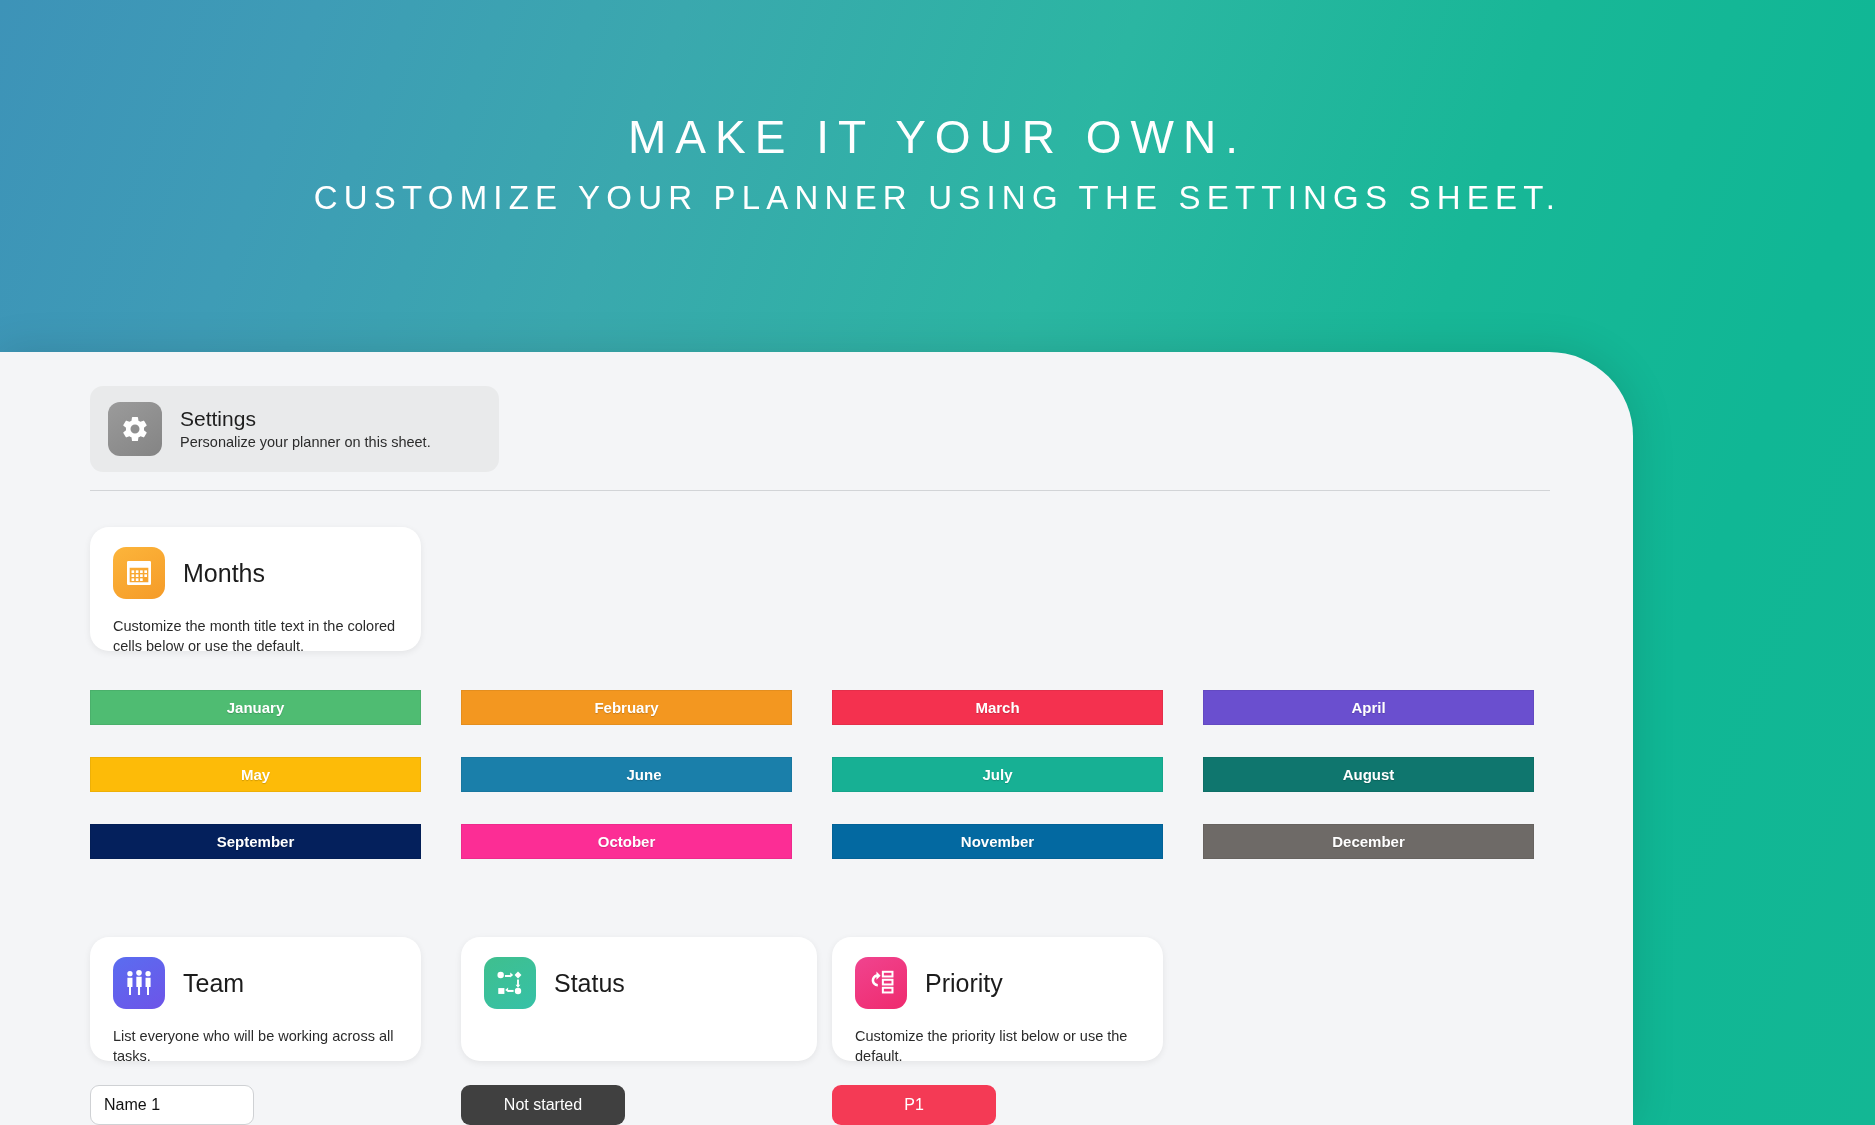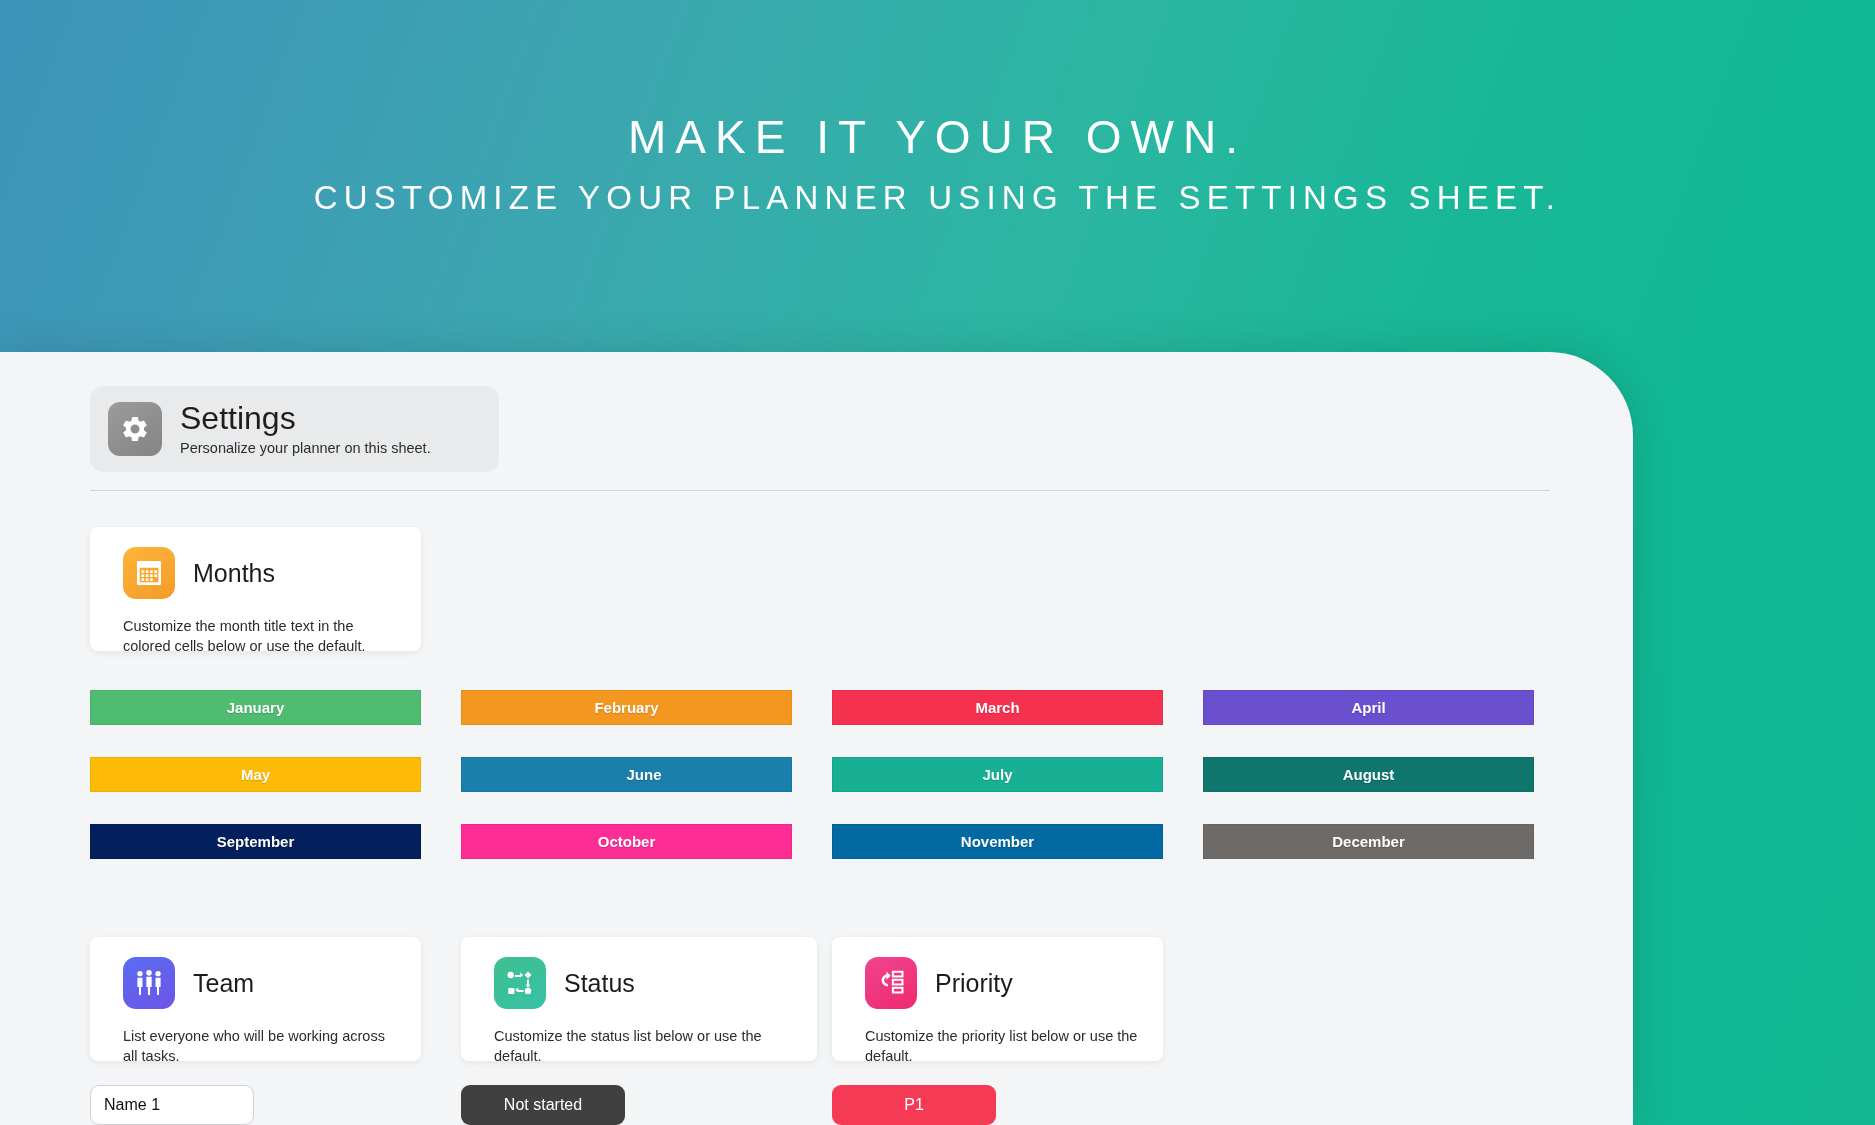--- a/index.html
+++ b/index.html
@@ -75,42 +75,42 @@
     display: flex; align-items: center; justify-content: center;
     border-radius: 12px;
   }
   #settings-tile {
     width: 54px; height: 54px;
     background: linear-gradient(145deg,#9b9b9b,#848484);
   }
   .gear { width: 30px; height: 30px; fill: #ffffff; }
   #settings-text { margin-left: 18px; }
   #settings-title {
-    font-size: 32px; color: #1e1e1e; font-weight: 400;
+    font-size: 21px; color: #1e1e1e; font-weight: 400;
     line-height: 1.05;
   }
   #settings-sub {
     font-size: 14.5px; color: #2c2c2c; margin-top: 4px;
   }
 
   
   #divider {
     position: absolute;
     left: 90px; top: 138px;
     width: 1460px; height: 1px;
     background: #d2d4d7;
   }
 
   
   .info-card {
     position: absolute;
     background: #ffffff;
-    border-radius: 8px;
+    border-radius: 19px;
     box-shadow: 0 2px 7px rgba(0,0,0,0.07);
-    padding: 20px 19px 0 33px;
+    padding: 20px 19px 0 23px;
   }
   .card-head { display: flex; align-items: center; }
   .card-tile { width: 52px; height: 52px; border-radius: 13px;
                display:flex; align-items:center; justify-content:center; }
   .card-title {
     margin-left: 18px;
     font-size: 25px; color: #1c1c1c; font-weight: 400;
   }
   .card-desc {
     margin-top: 17px;
@@ -238,21 +238,20 @@
           <path d="M17.3 9.4h1.4v4.2h-1.4z"></path>
             <path d="M18 15.6l-1.8-2.2h3.6z"></path>
           <circle cx="18" cy="18" r="2.4"></circle>
           <path d="M10.5 17.2h4.2v1.5h-4.2z"></path>
             <path d="M10.6 19l-2.2-1.8 2.2-1.8z"></path>
           <rect x="3.2" y="15.8" width="4.6" height="4.4"></rect>
         </svg>
       </div>
       <div class="card-title">Status</div>
     </div>
-    <div class="card-desc">Customize the status list below or use the default.</div>
   </div>
 
   <div class="info-card" id="priority-card">
     <div class="card-head">
       <div class="card-tile tile-priority">
         <svg class="tile-ico" viewBox="0 0 24 24" aria-hidden="true">
           <path d="M8.6 3.4v2.1c-2.1.5-3.6 2.3-3.6 4.5 0 2.5 2 4.6 4.6 4.6v-1.9c-1.5 0-2.7-1.2-2.7-2.7 0-1.2.8-2.2 1.7-2.5v2.1l3.1-3.1-3.1-3.1z"></path>
           <rect x="13.4" y="3.6" width="7.2" height="3.5" fill="none" stroke="#ffffff" stroke-width="1.5"></rect>
           <rect x="13.4" y="9.6" width="7.2" height="3.5" fill="none" stroke="#ffffff" stroke-width="1.5"></rect>
           <rect x="13.4" y="15.6" width="7.2" height="3.5" fill="none" stroke="#ffffff" stroke-width="1.5"></rect>

